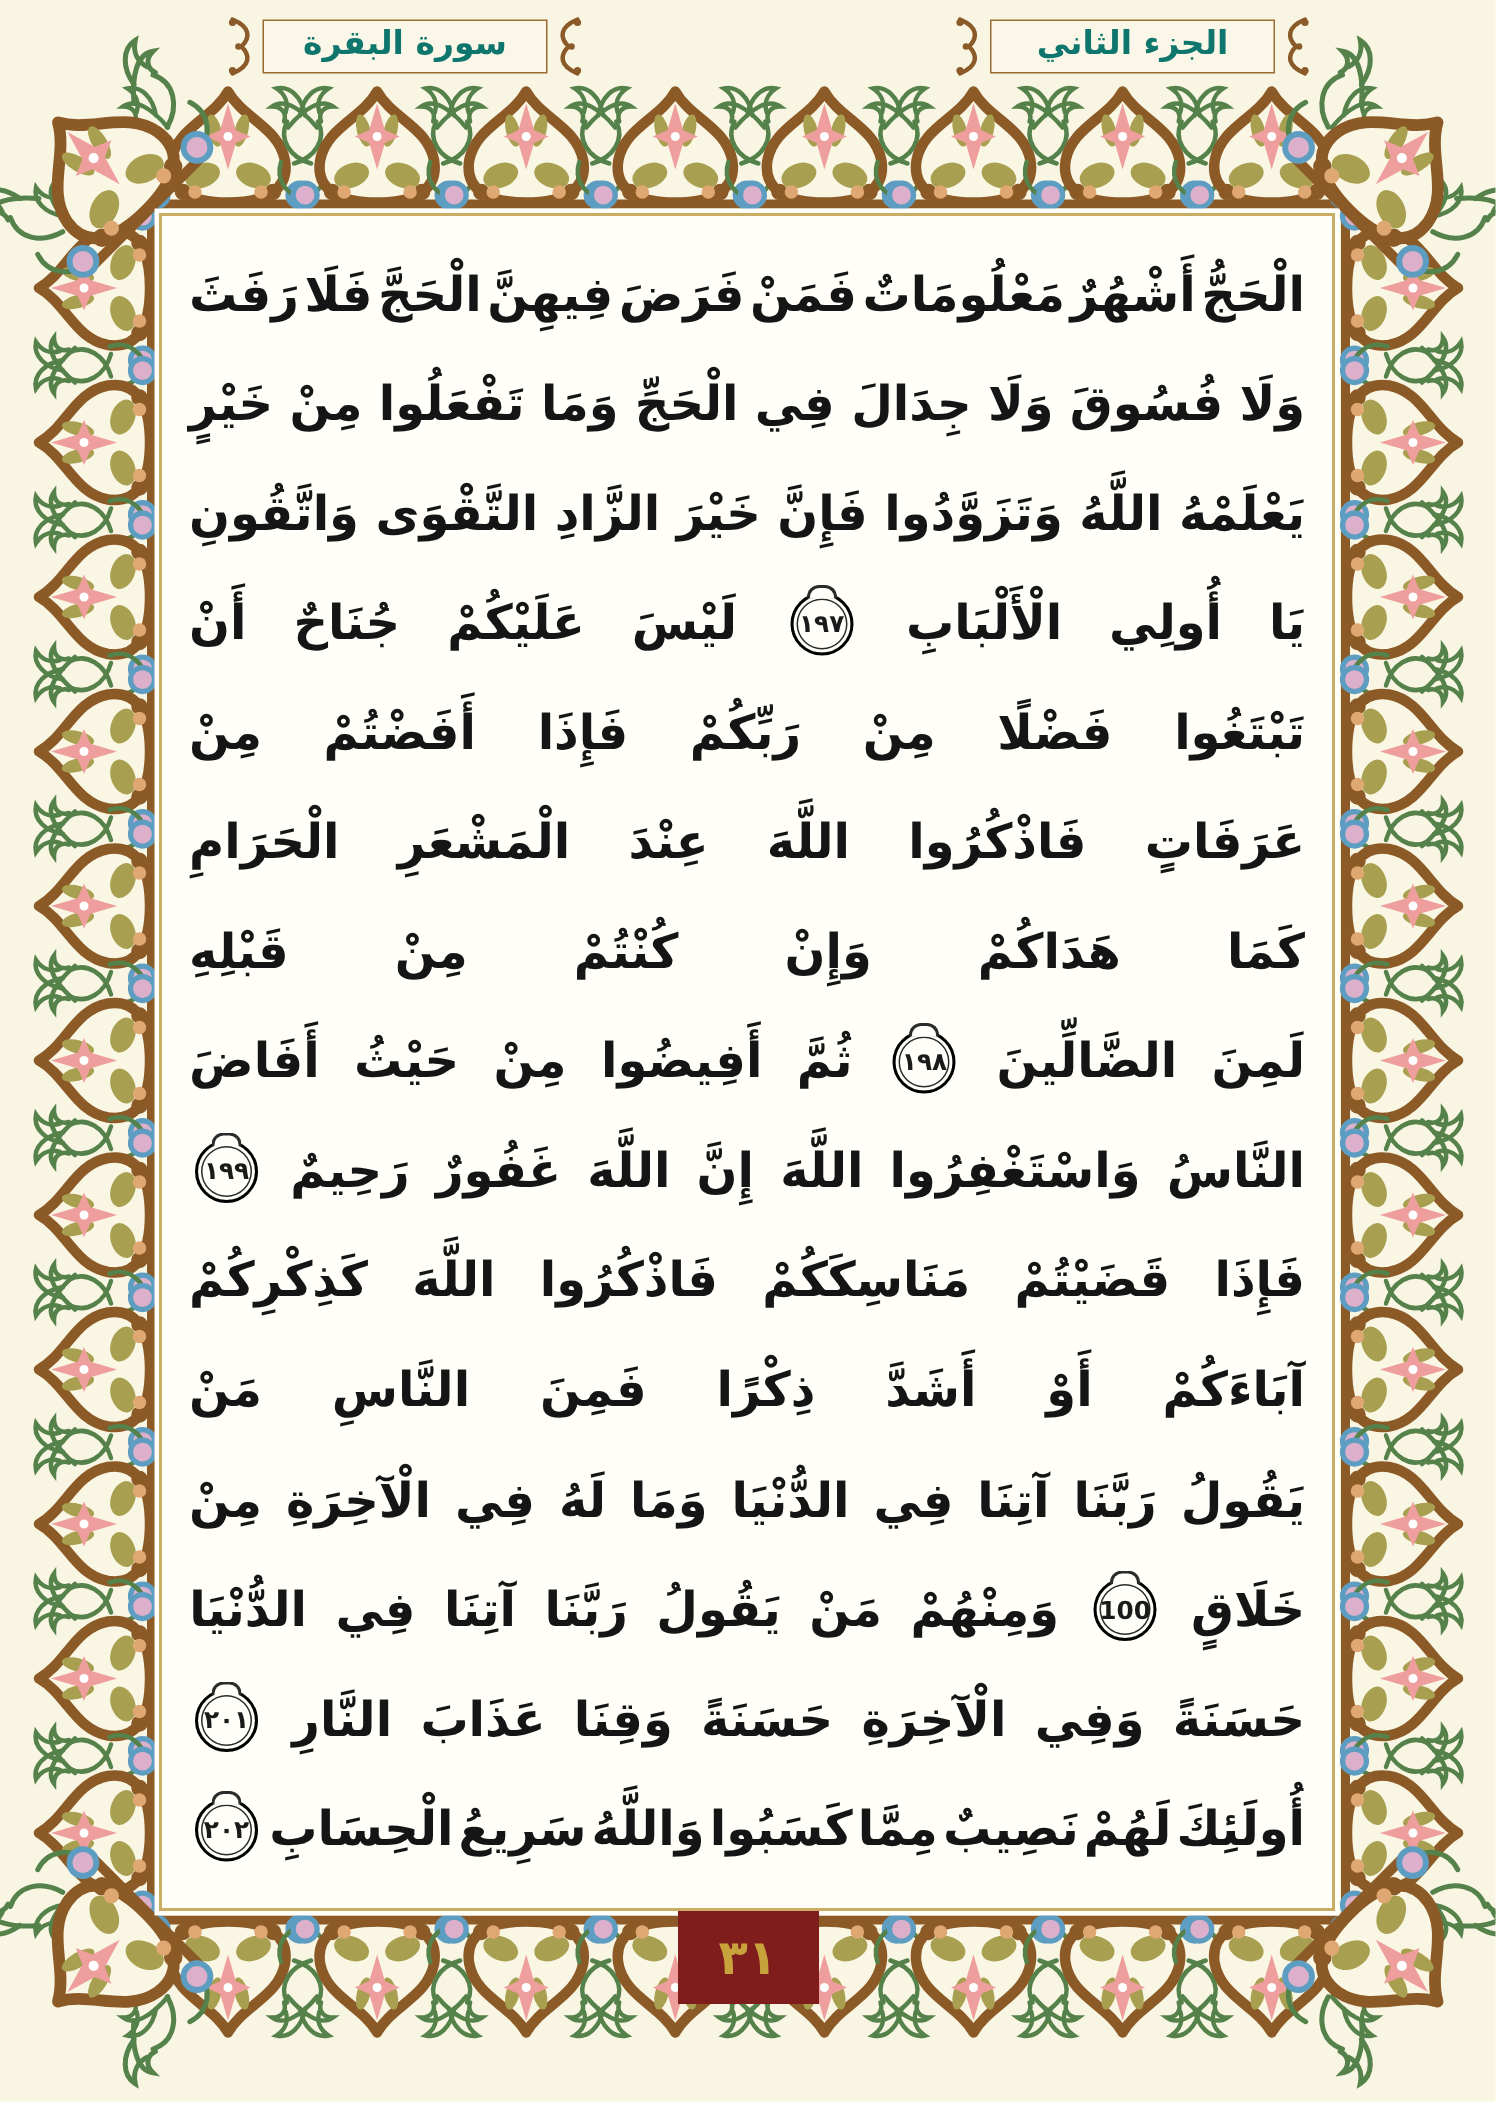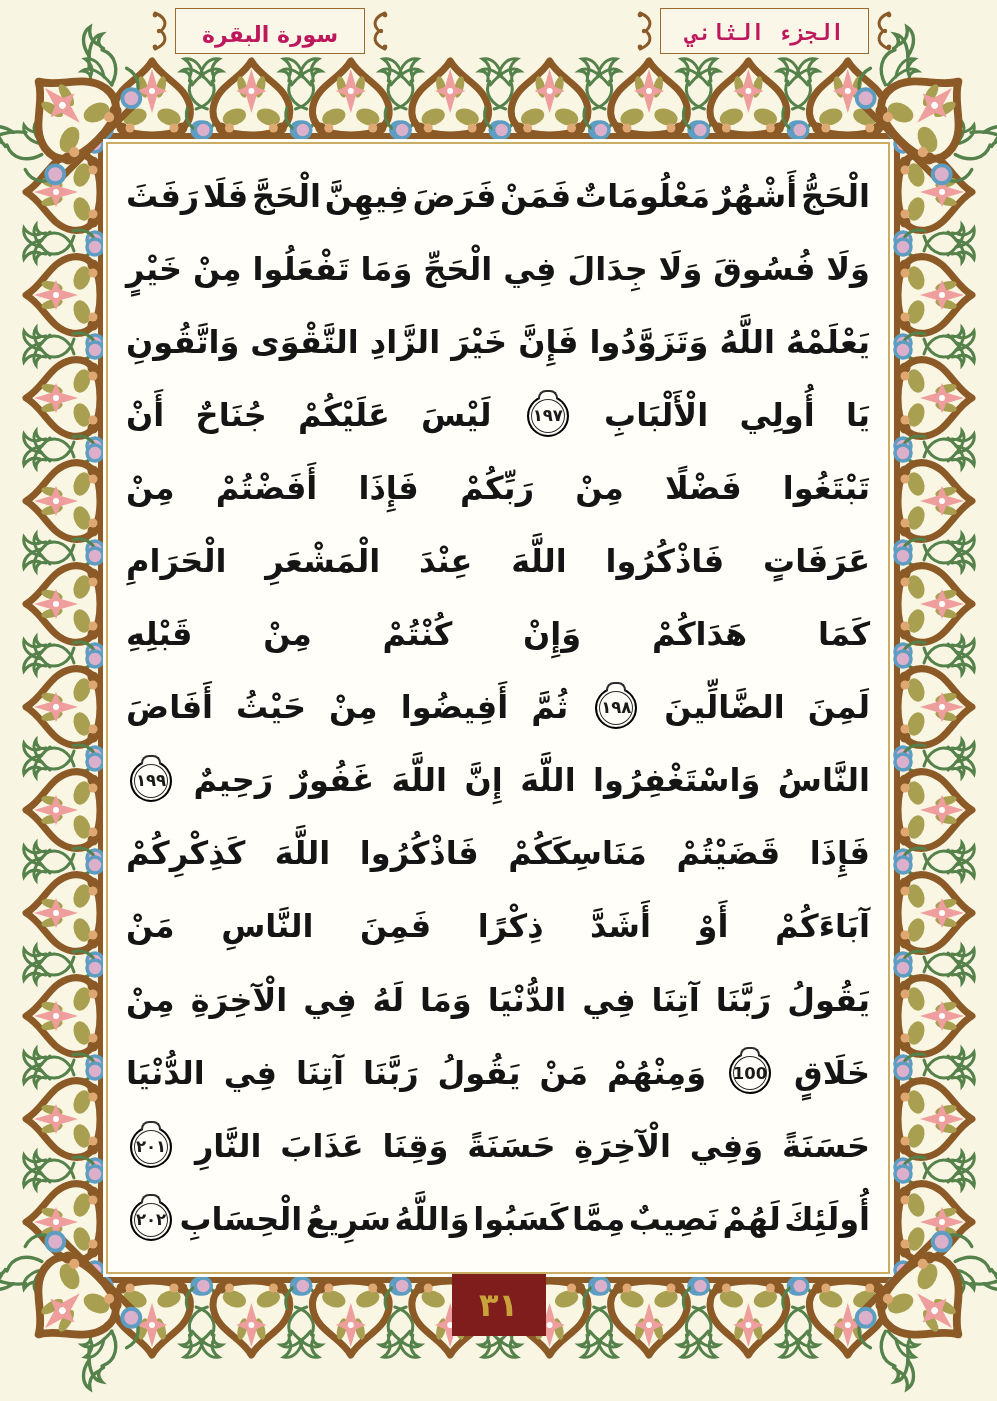--- a/index.html
+++ b/index.html
@@ -5,26 +5,26 @@
   html,body{margin:0;padding:0;}
   body{
     width:997px;height:1401px;position:relative;overflow:hidden;
     background:#f9f5e3;
     font-family:"DejaVu Sans",sans-serif;
   }
   
   .cartouche{position:absolute;top:9px;display:flex;align-items:center;gap:3px;height:44px;}
   .cartouche .box{
     border:1.5px solid #9a6a30;background:#fbf7e8;
-    padding:15px 24px 7px 24px;min-width:140px;text-align:center;
-    color:#be185d;font-size:22px;font-weight:bold;line-height:1;
+    padding:5px 24px 7px 24px;min-width:140px;text-align:center;
+    color:#0f766e;font-size:22px;font-weight:bold;line-height:1;
   }
   .cartouche svg{display:block;}
   #surah-cartouche{left:152px;}
-  #juz-cartouche{left:637px;font-family:Liberation Mono, monospace;}
+  #juz-cartouche{left:637px;}
   
   #frame{position:absolute;left:0;top:0;}
   
   #text-panel{
     position:absolute;left:106px;top:142px;width:784px;height:1132px;
     background:#fffef8;border:2px solid #c9ad62;box-sizing:border-box;
     box-shadow:0 0 0 3px #fffef8;
   }
   #quran-text{
     position:absolute;inset:4px 18px;display:flex;flex-direction:column;

